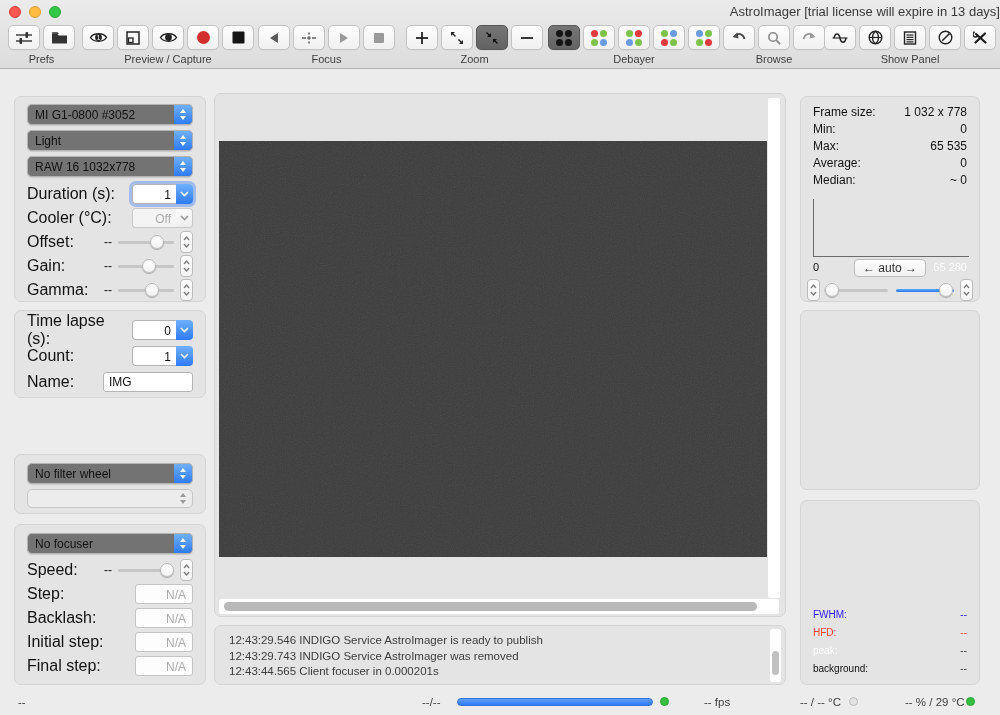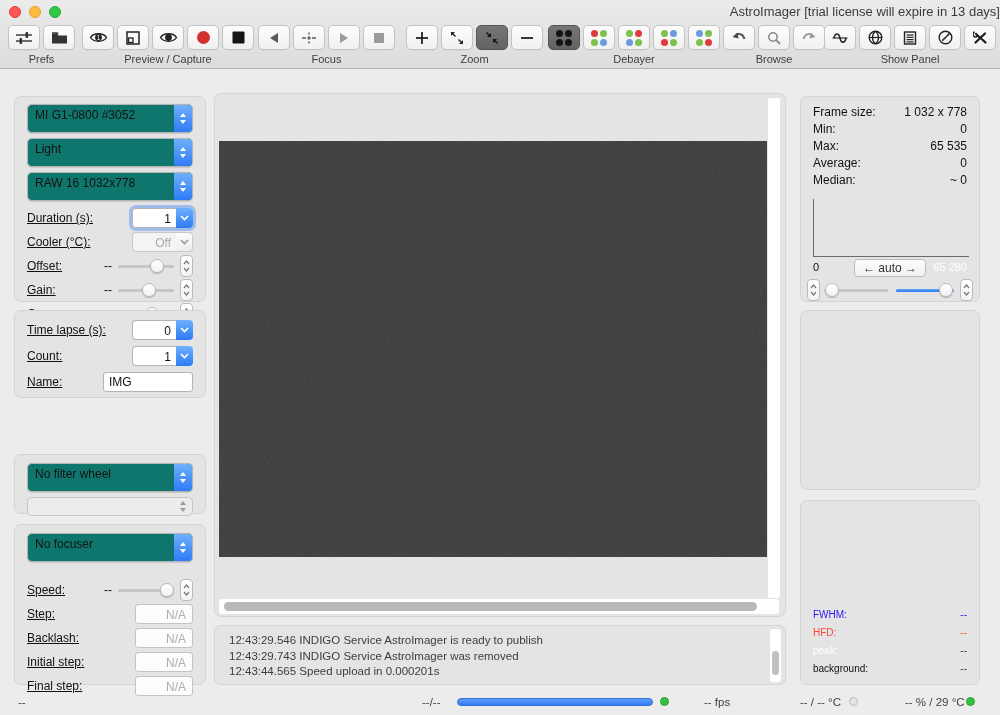--- a/index.html
+++ b/index.html
@@ -25,29 +25,29 @@
   .tlabel { margin-top:3px; text-align:center; font-size:11px; color:#3d3d3d; }
 
   .dots { display:grid; grid-template-columns:7px 7px; grid-template-rows:7px 7px; gap:2px; }
   .dot { width:7px; height:7px; border-radius:50%; }
 
   
   .panel { position:absolute; background:#e4e4e4; border:1px solid #d4d4d4; border-radius:7px; }
 
   
   .pad { padding:7px 12px 0 12px; }
-  .popup { display:flex; height:29px; background:#0f766e; border:1px solid #b4b4b4; border-radius:5px;
+  .popup { display:flex; height:21px; background:#737373; border:1px solid #b4b4b4; border-radius:5px;
            overflow:hidden; margin-bottom:5px; box-shadow:0 0.5px 1px rgba(0,0,0,.12); }
   .popup .pval { flex:1; font-size:12px; color:#111; padding:3px 0 0 7px; white-space:nowrap; }
   .popup .pstep { width:18px; background:linear-gradient(#6fb0fb,#2e7bf6); display:flex; align-items:center; justify-content:center; }
   .popup.disabled { background:#ececec; border-color:#c6c6c6; box-shadow:none; }
   .popup.disabled .pstep { background:transparent; }
 
   .row { display:flex; align-items:center; height:24px; }
-  .lbl { font-size:12px; color:#111;text-decoration:underline; }
+  .lbl { font-size:16px; color:#111; }
   .grow { flex:1; }
 
   .combo { display:flex; height:20px; }
   .combo .cfield { width:44px; background:#fff; border:1px solid #b4b4b4; border-right:none;
                    border-radius:4px 0 0 4px; font-size:12px; color:#111; text-align:right; padding:3px 5px 0 0; }
   .combo .carrow { width:17px; background:linear-gradient(#6fb0fb,#2e7bf6); border-radius:0 4px 4px 0;
                    display:flex; align-items:center; justify-content:center; }
   .combo.focused { box-shadow:0 0 0 3px rgba(68,133,245,.42); border-radius:4px; }
   .combo.disabled .cfield { background:#f4f4f4; color:#ababab; border-color:#c9c9c9; }
   .combo.disabled .carrow { background:linear-gradient(#fbfbfb,#ededed); border:1px solid #c9c9c9; border-left:none; }
@@ -499,21 +499,21 @@
               <path d="M4 1 L7 5 H1 Z" fill="#9a9a9a"></path>
               <path d="M4 12 L1 8 H7 Z" fill="#9a9a9a"></path>
             </svg>
         </span>
       </div>
     </div>
   </div>
 
   <div class="panel" style="left:14px; top:524px; width:192px; height:161px;">
     <div class="pad" style="padding-top:8px;">
-      <div class="popup" style="margin-bottom:16px;">
+      <div class="popup" style="margin-bottom:4px;">
         <span class="pval">No focuser</span>
         <span class="pstep">
           <svg width="8" height="13">
               <path d="M4 1 L7 5 H1 Z" fill="#fff"></path>
               <path d="M4 12 L1 8 H7 Z" fill="#fff"></path>
             </svg>
         </span>
       </div>
       <div class="row">
         <span class="lbl">Speed:</span>
@@ -569,21 +569,21 @@
     <div class="vscroll"></div>
     <div class="hscroll">
       <div class="hthumb"></div>
     </div>
   </div>
 
   <div class="panel logpanel">
     <div style="padding:7px 0 0 14px;">
       <div class="logline">12:43:29.546 INDIGO Service AstroImager is ready to publish</div>
       <div class="logline">12:43:29.743 INDIGO Service AstroImager was removed</div>
-      <div class="logline">12:43:44.565 Speed upload in 0.000201s</div>
+      <div class="logline">12:43:44.565 Client focuser in 0.000201s</div>
     </div>
     <div class="logscroll">
       <div class="logthumb"></div>
     </div>
   </div>
 
   <div class="panel" style="left:800px; top:96px; width:180px; height:206px;">
     <div class="pad" style="padding-top:8px;">
       <div class="statrow">
           <span>Frame size:</span>

